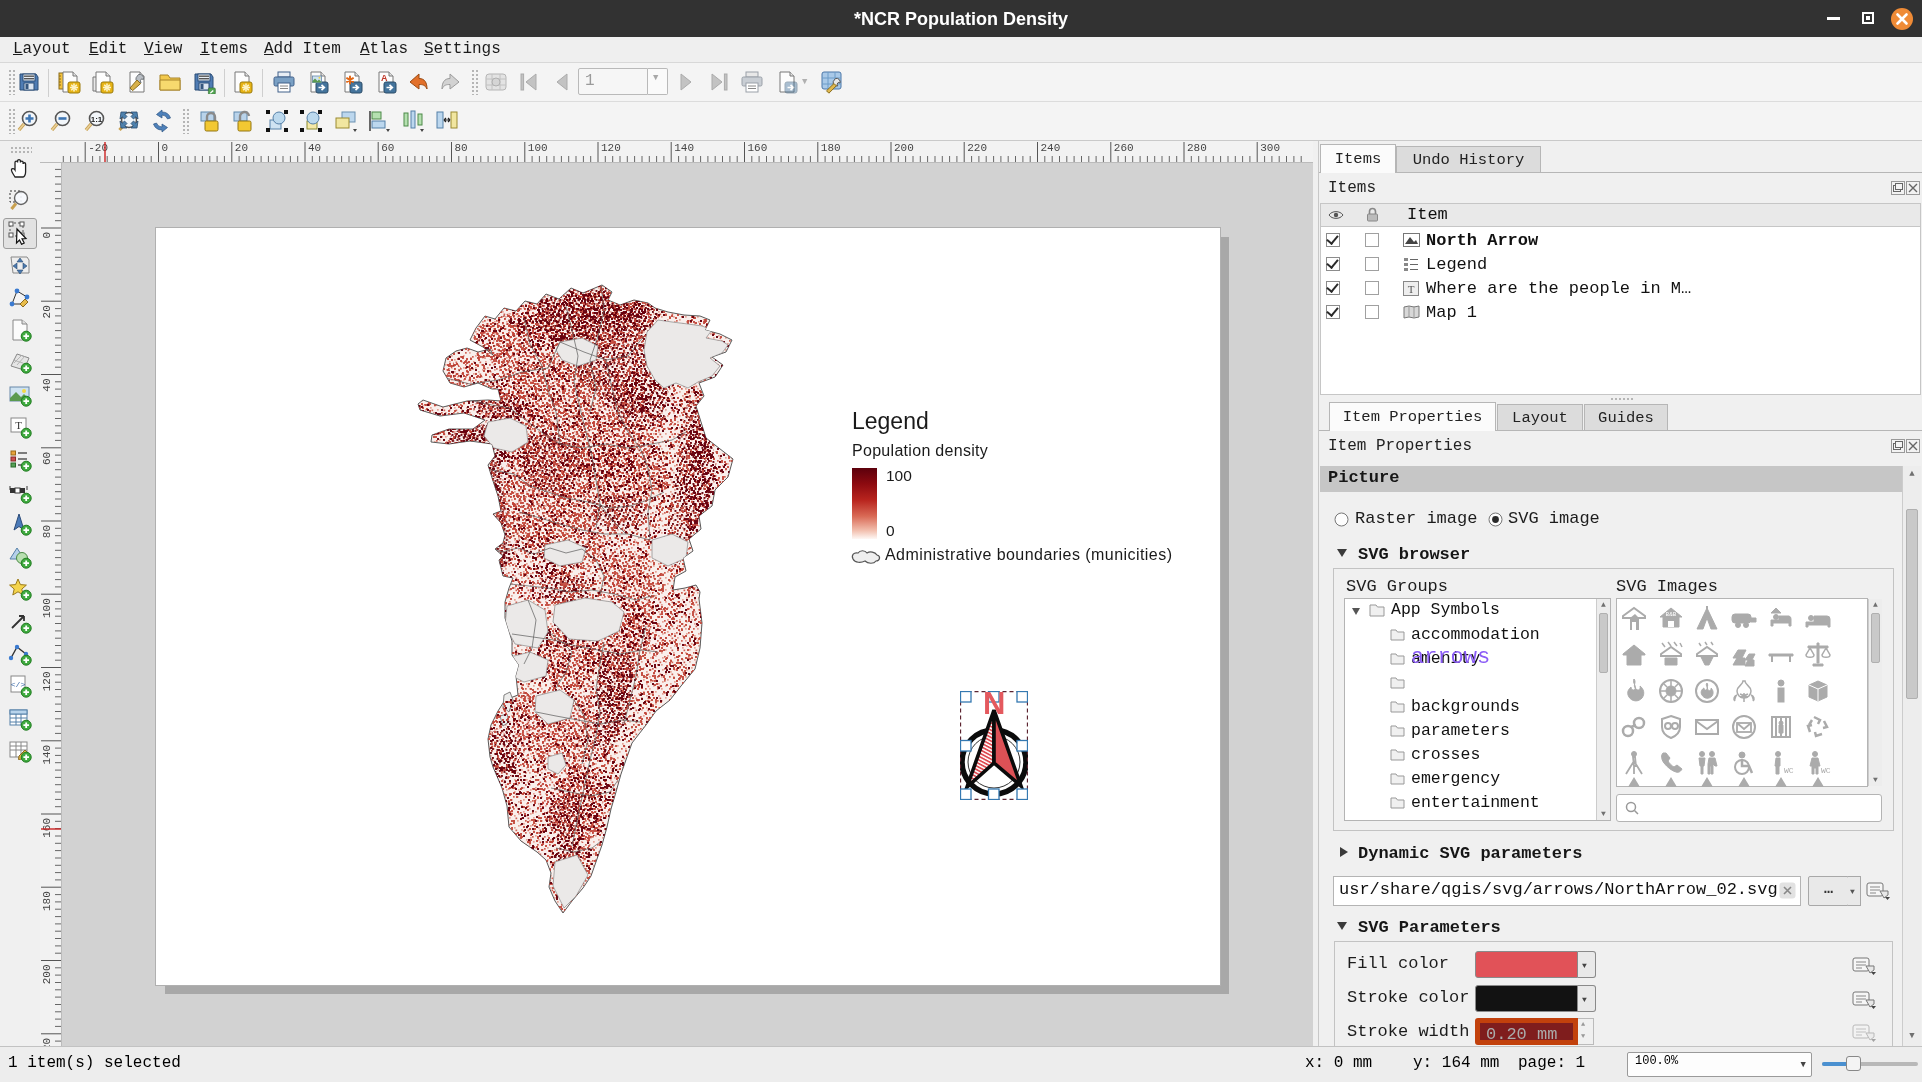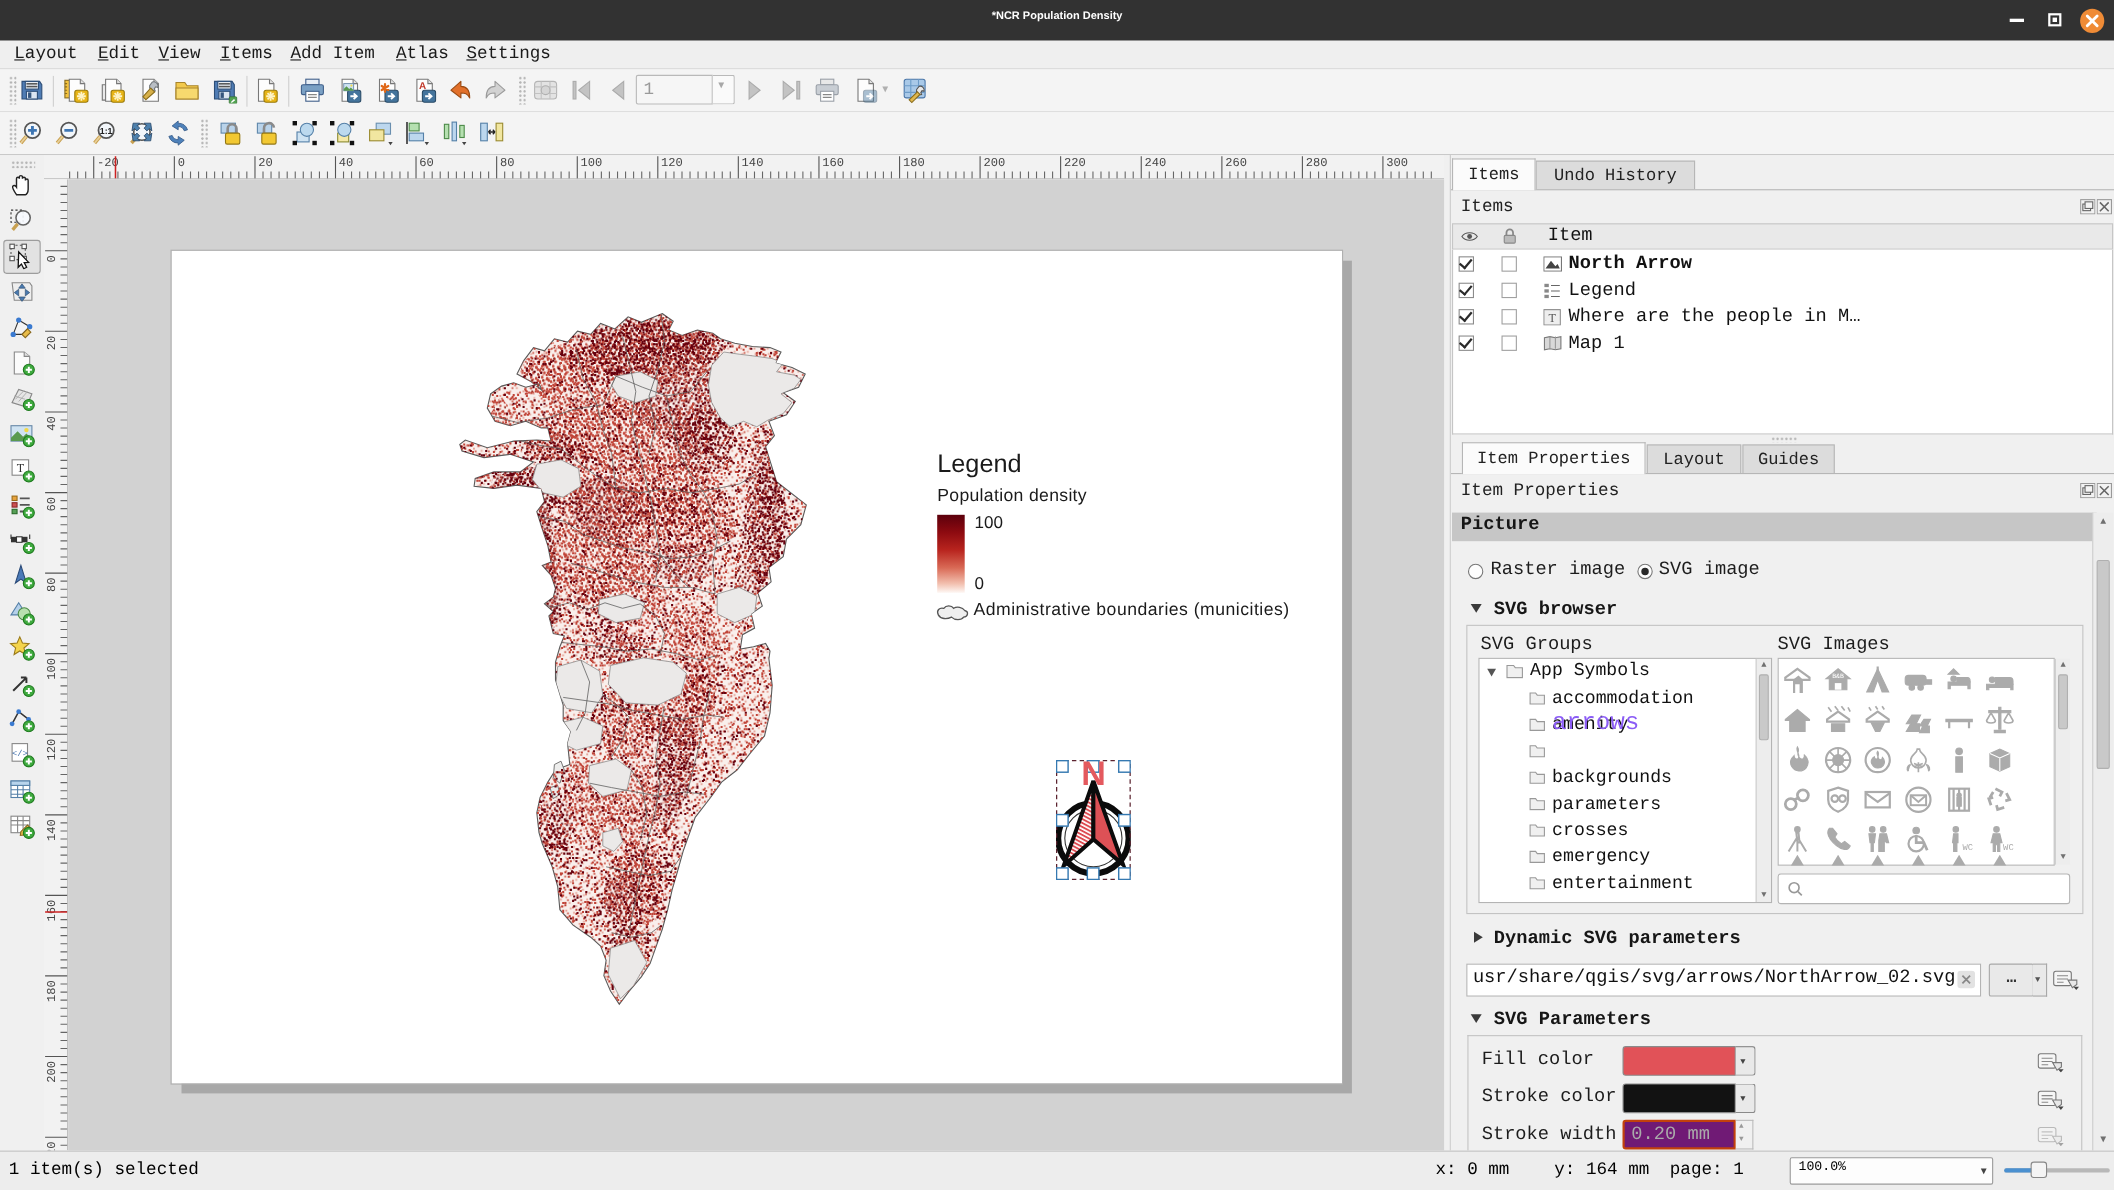--- a/index.html
+++ b/index.html
@@ -1,20 +1,20 @@
 <!DOCTYPE html>
 <html><head><meta charset="utf-8"><title>NCR Population Density</title>
 <style>
 *{margin:0;padding:0;box-sizing:border-box}
 html,body{width:1922px;height:1082px;overflow:hidden;background:#f0f0f0;
  font-family:"Liberation Mono",monospace;-webkit-font-smoothing:antialiased}
 .abs{position:absolute}
 .titlebar{left:0;top:0;width:1922px;height:37px;background:#323232}
 .titletxt{width:100%;text-align:center;top:9px;color:#fff;font-family:"Liberation Sans",sans-serif;
- font-weight:bold;font-size:10px}
+ font-weight:bold;font-size:18px}
 .menubar{left:0;top:37px;width:1922px;height:26px;background:#efefef;border-bottom:1px solid #d8d8d8;
  font-size:16px;color:#1a1a1a}
 .menubar span{position:absolute;top:3px}
 .tb{left:0;width:1922px;background:#f4f4f4}
 .tb1{top:63px;height:39px;border-bottom:1px solid #dcdcdc}
 .tb2{top:102px;height:39px;border-bottom:1px solid #c9c9c9}
 .grip{width:7px;background-image:radial-gradient(circle,#b5b5b5 1px,transparent 1.2px);
  background-size:4px 4px}
 .sep{width:1px;background:#cfcfcf}
 .icon{width:24px;height:24px}
@@ -1399,21 +1399,21 @@
 <div class="abs" style="left:1578px;top:985px;width:18px;height:27px;background:#e9e9e9;border:1px solid #8a8a8a;border-left:none;border-radius:0 3px 3px 0">
     <span style="position:absolute;left:4px;top:9px;font-size:8px;color:#444">▼</span>
   </div>
 <svg class="abs" style="left:1852px;top:989px;" width="26" height="20" viewBox="0 0 26 20">
 <rect x="1" y="3" width="16" height="13" rx="2" fill="#f6f6f6" stroke="#777"></rect>
 <path d="M4 7h10M4 10h10M4 13h6" stroke="#888"></path>
 <path d="M14 11l8-0.01v4l-4 3z" fill="#e8e8e8" stroke="#777"></path>
 <path d="M19 17l5-0.01-2.5 3z" fill="#444"></path>
   </svg>
 <span class="abs lbl17" style="left:1347px;top:1022px">Stroke width</span>
-<div class="abs" style="left:1475px;top:1018px;width:103px;height:27px;background:#701a75;border:2px solid #c2410c;border-radius:3px 0 0 3px">
+<div class="abs" style="left:1475px;top:1018px;width:103px;height:27px;background:#7f1d1d;border:5px solid #c2410c;border-radius:3px 0 0 3px">
 <span style="position:absolute;left:6px;top:2px;font-size:17px;color:#aaa">0.20 mm</span>
   </div>
 <div class="abs" style="left:1578px;top:1018px;width:16px;height:27px;background:#f0f0f0;border:1px solid #bbb;border-left:none">
 <span style="position:absolute;left:3px;top:1px;font-size:7px;color:#999">▲</span>
     <span style="position:absolute;left:3px;top:13px;font-size:7px;color:#999">▼</span>
   </div>
 <svg class="abs" style="left:1852px;top:1022px;opacity:0.45;" width="26" height="20" viewBox="0 0 26 20">
 <rect x="1" y="3" width="16" height="13" rx="2" fill="#f6f6f6" stroke="#777"></rect>
 <path d="M4 7h10M4 10h10M4 13h6" stroke="#888"></path>
 <path d="M14 11l8-0.01v4l-4 3z" fill="#e8e8e8" stroke="#777"></path>

